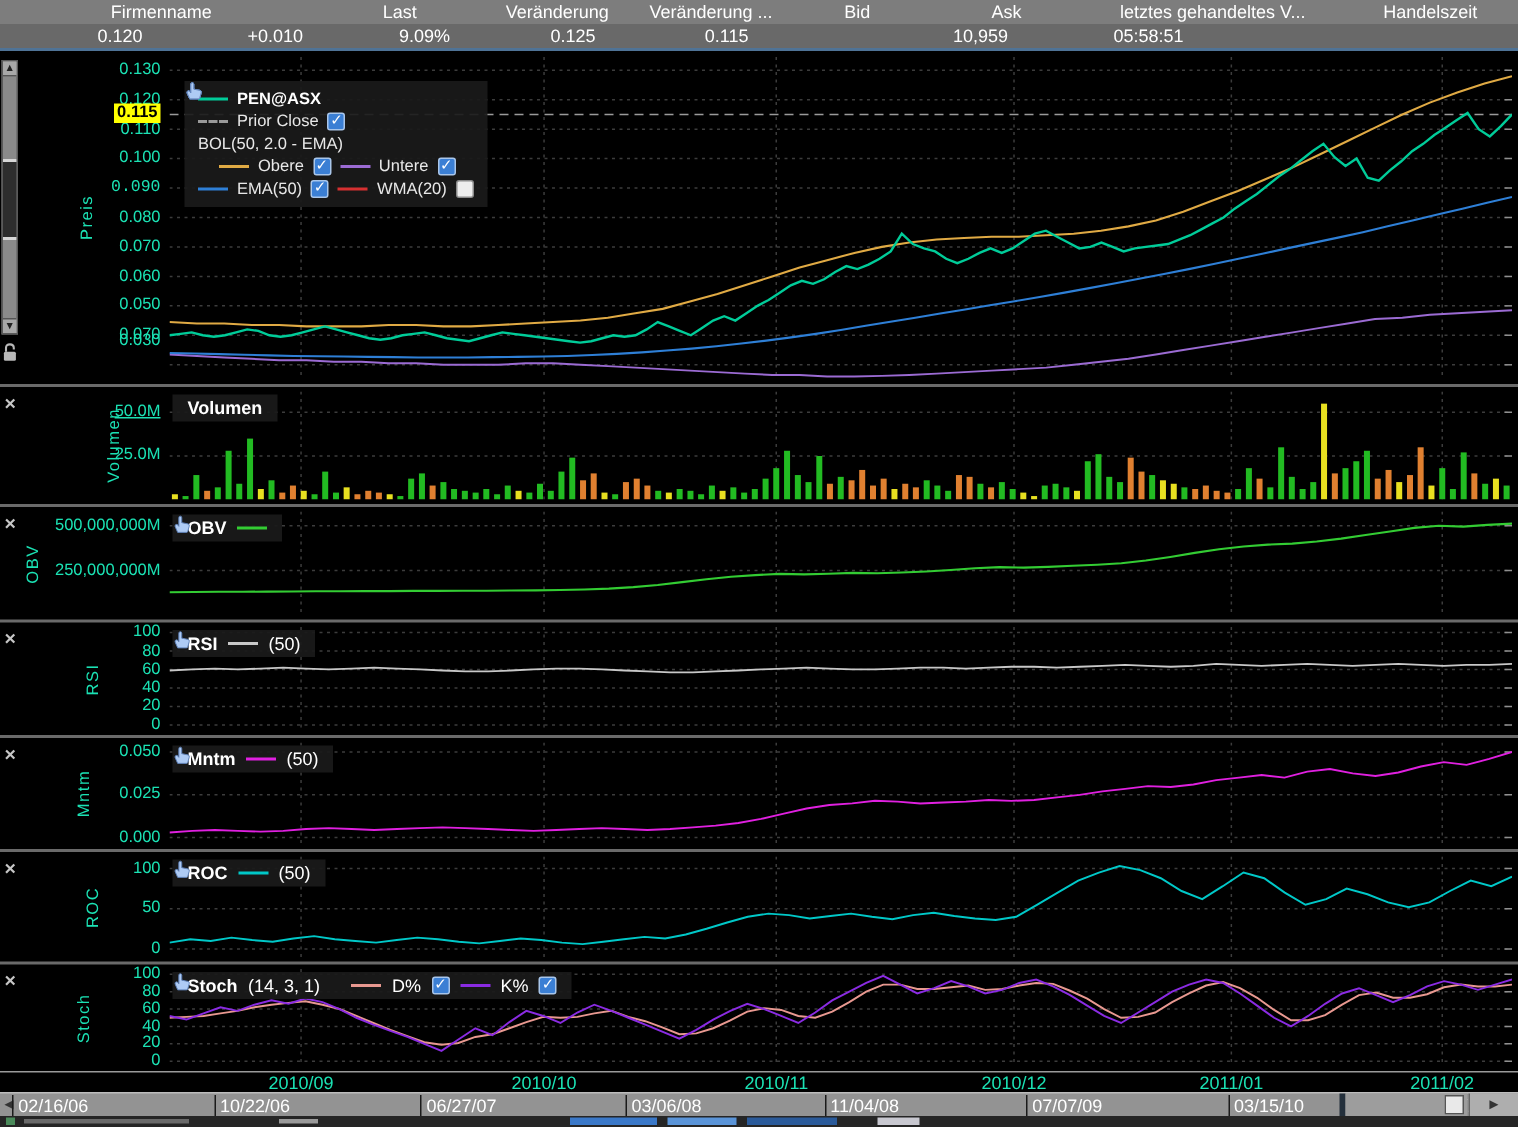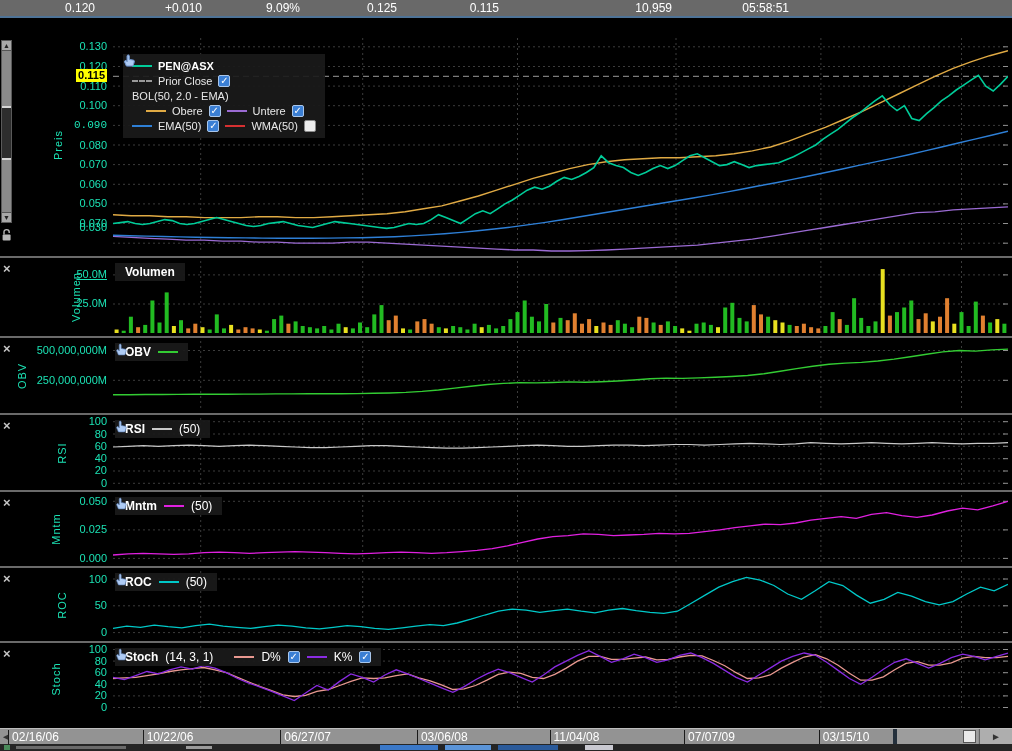--- a/index.html
+++ b/index.html
@@ -63,20 +63,30 @@
 
 .task{position:absolute;top:744px;left:0;width:1012px;height:7px;background:#252525;overflow:hidden}
 .task i{position:absolute;top:1px;height:5px;display:block}
 </style>
 </head>
 <body>
 
 <div id="app">
 
   <div class="hdr">
+    <div class="hrow hrow1">
+      <div class="hcell" style="width:215px">Firmenname</div>
+      <div class="hcell" style="width:103px">Last</div>
+      <div class="hcell" style="width:107px">Veränderung</div>
+      <div class="hcell" style="width:98px">Veränderung ...</div>
+      <div class="hcell" style="width:97px">Bid</div>
+      <div class="hcell" style="width:102px">Ask</div>
+      <div class="hcell" style="width:173px">letztes gehandeltes V...</div>
+      <div class="hcell" style="width:117px">Handelszeit</div>
+    </div>
     <div class="hrow hrow2">
       <div class="hcell" style="width:103px">0.120</div>
       <div class="hcell" style="width:107px">+0.010</div>
       <div class="hcell" style="width:98px">9.09%</div>
       <div class="hcell" style="width:97px">0.125</div>
       <div class="hcell" style="width:102px">0.115</div>
       <div class="hcell" style="width:173px">10,959</div>
       <div class="hcell" style="width:117px">05:58:51</div>
     </div>
     <div class="hdiv"></div>
@@ -175,21 +185,21 @@
             <span class="cb checked"></span>
           </div>
           <div class="lrow">
             <span class="sw" style="border-color:#2E7FD6"></span>
             <span>EMA(50)</span>
             <span class="cb checked"></span>
             <svg class="hand" viewBox="0 0 12 12">
                 <path d="M3.2 11 L1.6 7.4 Q1.3 6.4 2.2 6.1 Q2.9 5.9 3.4 6.6 L3.9 7.3 L3.9 2 Q3.9 1 4.8 1 Q5.7 1 5.7 2 L5.7 5 L9.6 5.8 Q10.6 6 10.3 7.2 L9.4 10.4 Q9.2 11 8.6 11 Z" fill="#aecbf4" stroke="#5f82b8" stroke-width="0.6"></path>
               </svg>
             <span class="sw" style="border-color:#D63031"></span>
-            <span>WMA(50)</span>
+            <span>WMA(20)</span>
             <span class="cb un"></span>
             <svg class="hand" viewBox="0 0 12 12">
                 <path d="M3.2 11 L1.6 7.4 Q1.3 6.4 2.2 6.1 Q2.9 5.9 3.4 6.6 L3.9 7.3 L3.9 2 Q3.9 1 4.8 1 Q5.7 1 5.7 2 L5.7 5 L9.6 5.8 Q10.6 6 10.3 7.2 L9.4 10.4 Q9.2 11 8.6 11 Z" fill="#aecbf4" stroke="#5f82b8" stroke-width="0.6"></path>
               </svg>
           </div>
         </div>
       </div>
     </div>
 
     <div class="panel bt" style="top:222px;height:80px">
@@ -531,20 +541,30 @@
           <span class="sw" style="border-color:#E89890;margin-left:14px"></span>
           <span>D%</span>
           <span class="cb checked"></span>
           <span class="sw" style="border-color:#8A2BE2"></span>
           <span>K%</span>
           <span class="cb checked"></span>
         </div>
       </div>
     </div>
 
+    <div class="xaxisrow">
+      <div class="xaxisin">
+          <span class="xlab" style="left: 9.8%;">2010/09</span>
+          <span class="xlab" style="left: 27.9%;">2010/10</span>
+          <span class="xlab" style="left: 45.2%;">2010/11</span>
+          <span class="xlab" style="left: 62.9%;">2010/12</span>
+          <span class="xlab" style="left: 79.1%;">2011/01</span>
+          <span class="xlab" style="left: 94.8%;">2011/02</span>
+        </div>
+    </div>
 
     <div class="hscroll">
       <span class="sbleft"></span>
       <div>
           <span class="sbdate" style="left: 0.8%;">02/16/06</span>
           <span class="sbdate" style="left: 14.1%;">10/22/06</span>
           <span class="sbdate" style="left: 27.7%;">06/27/07</span>
           <span class="sbdate" style="left: 41.2%;">03/06/08</span>
           <span class="sbdate" style="left: 54.3%;">11/04/08</span>
           <span class="sbdate" style="left: 67.6%;">07/07/09</span>

